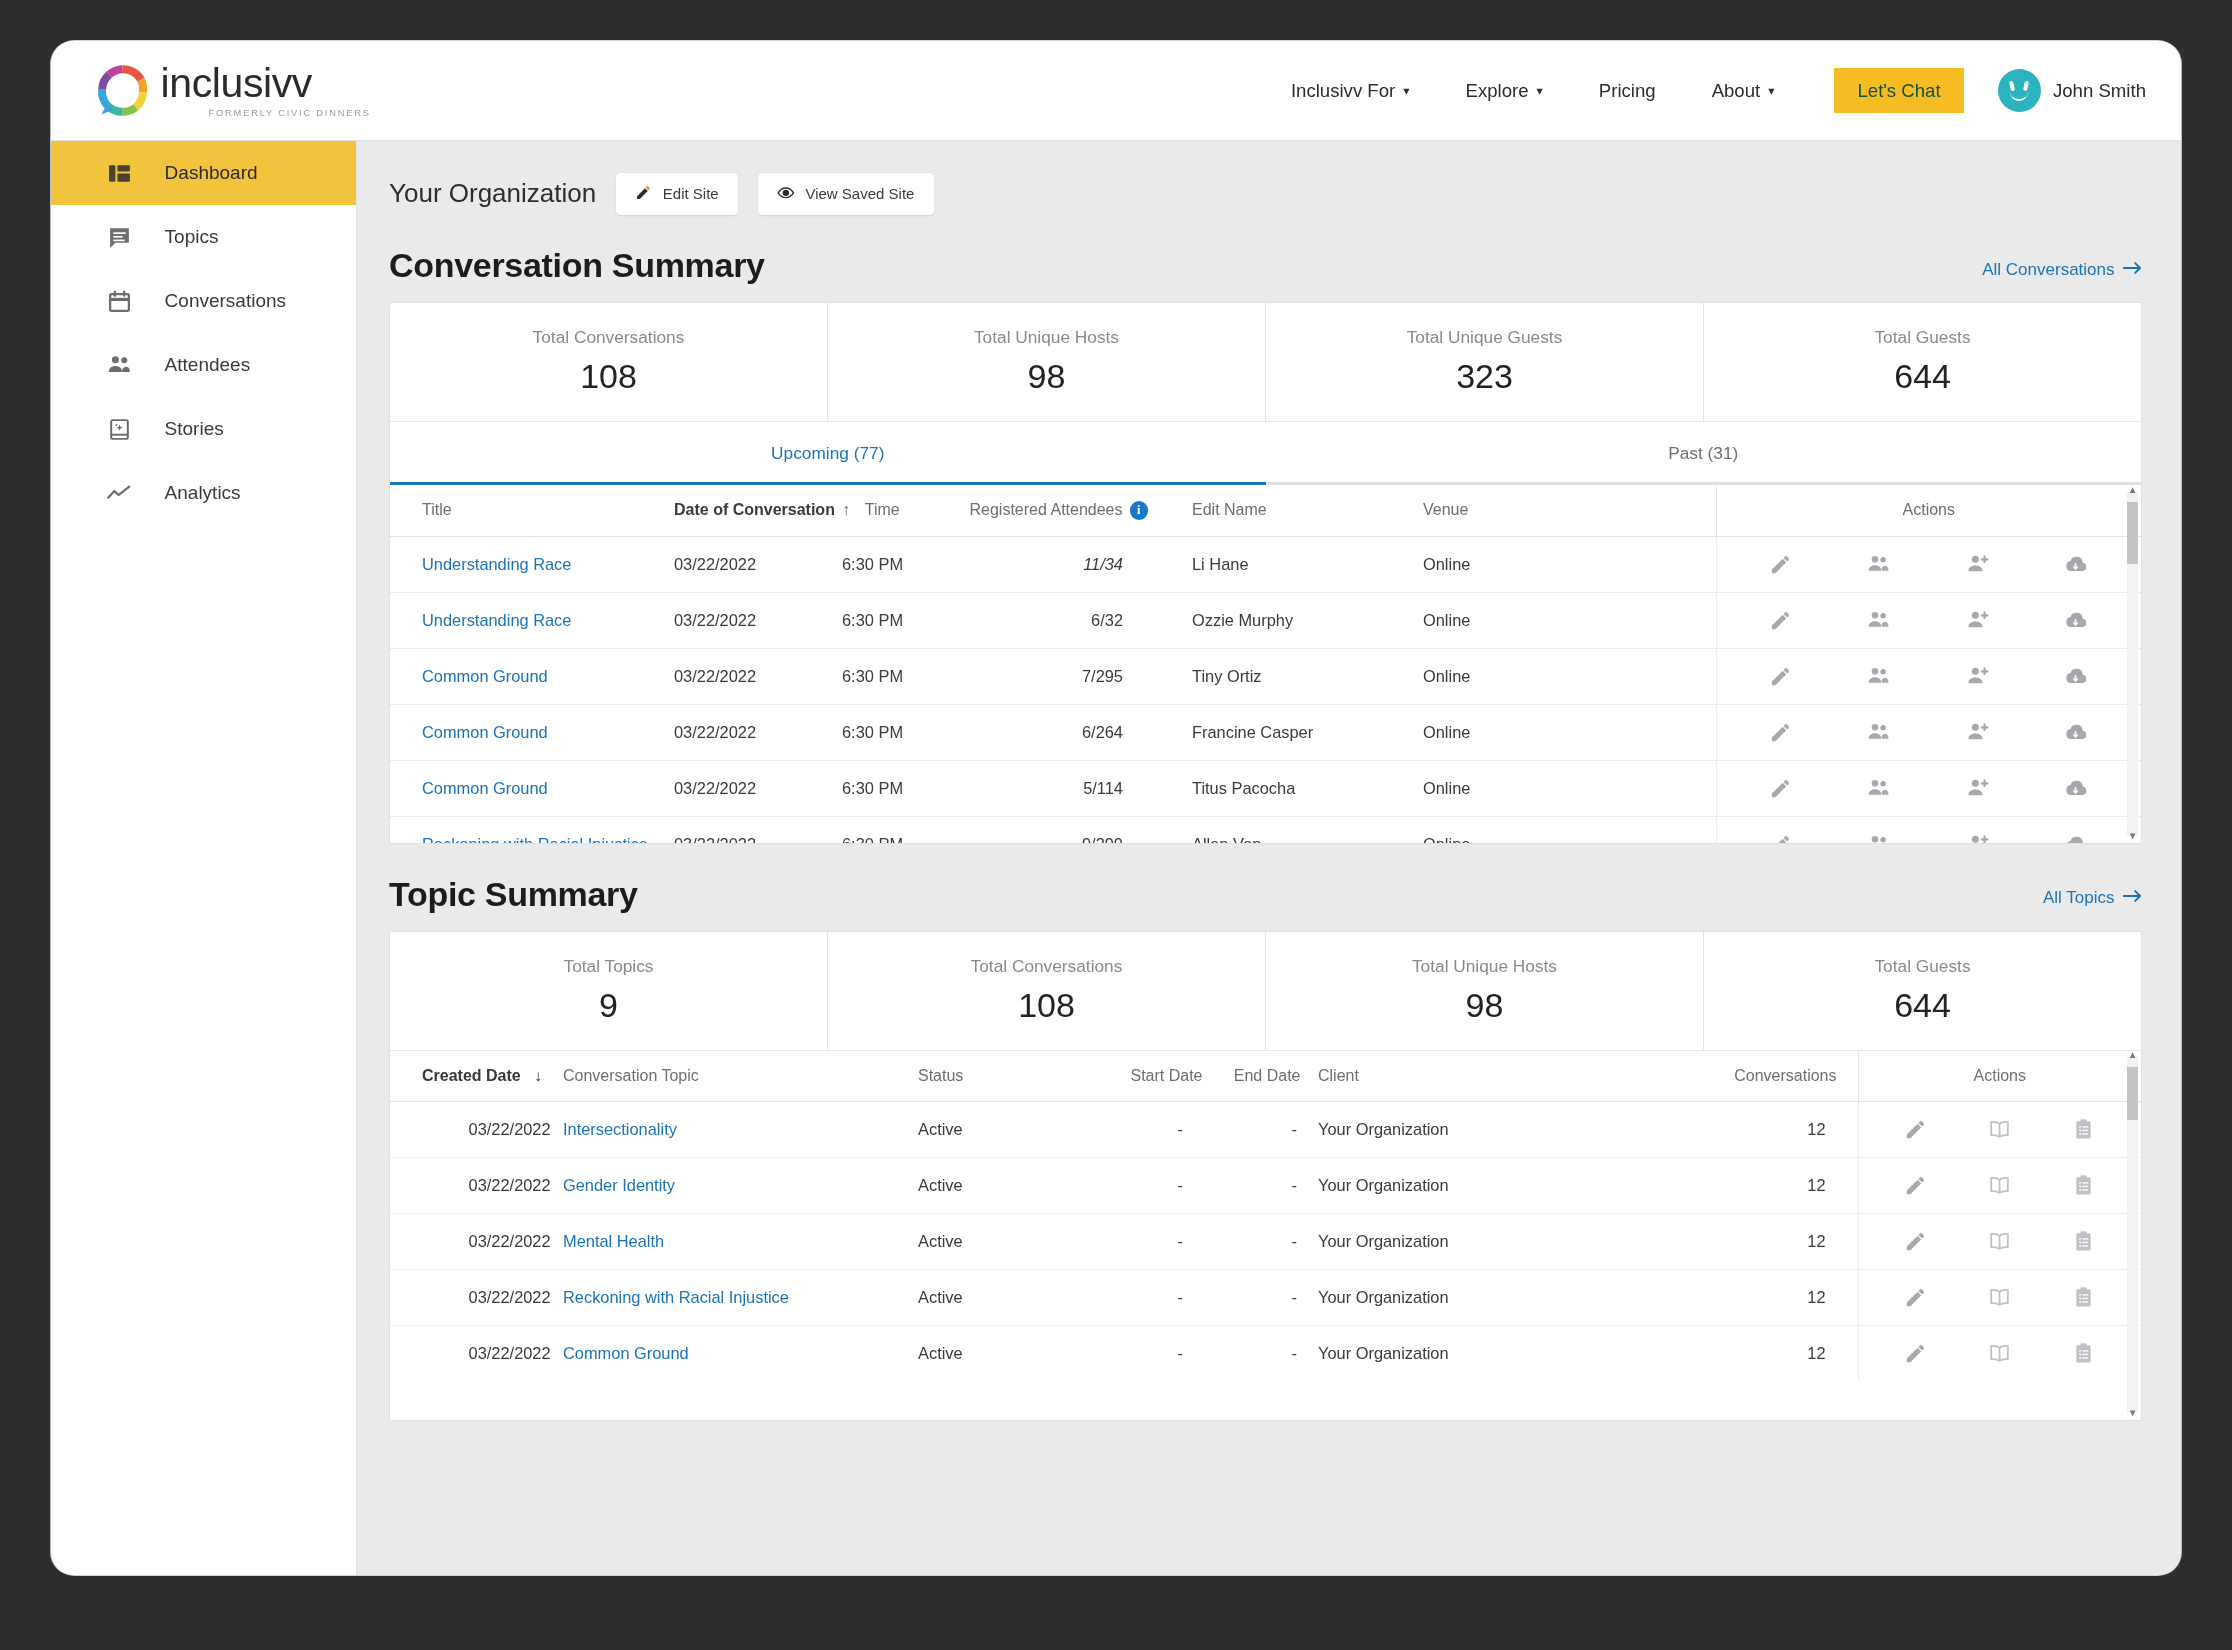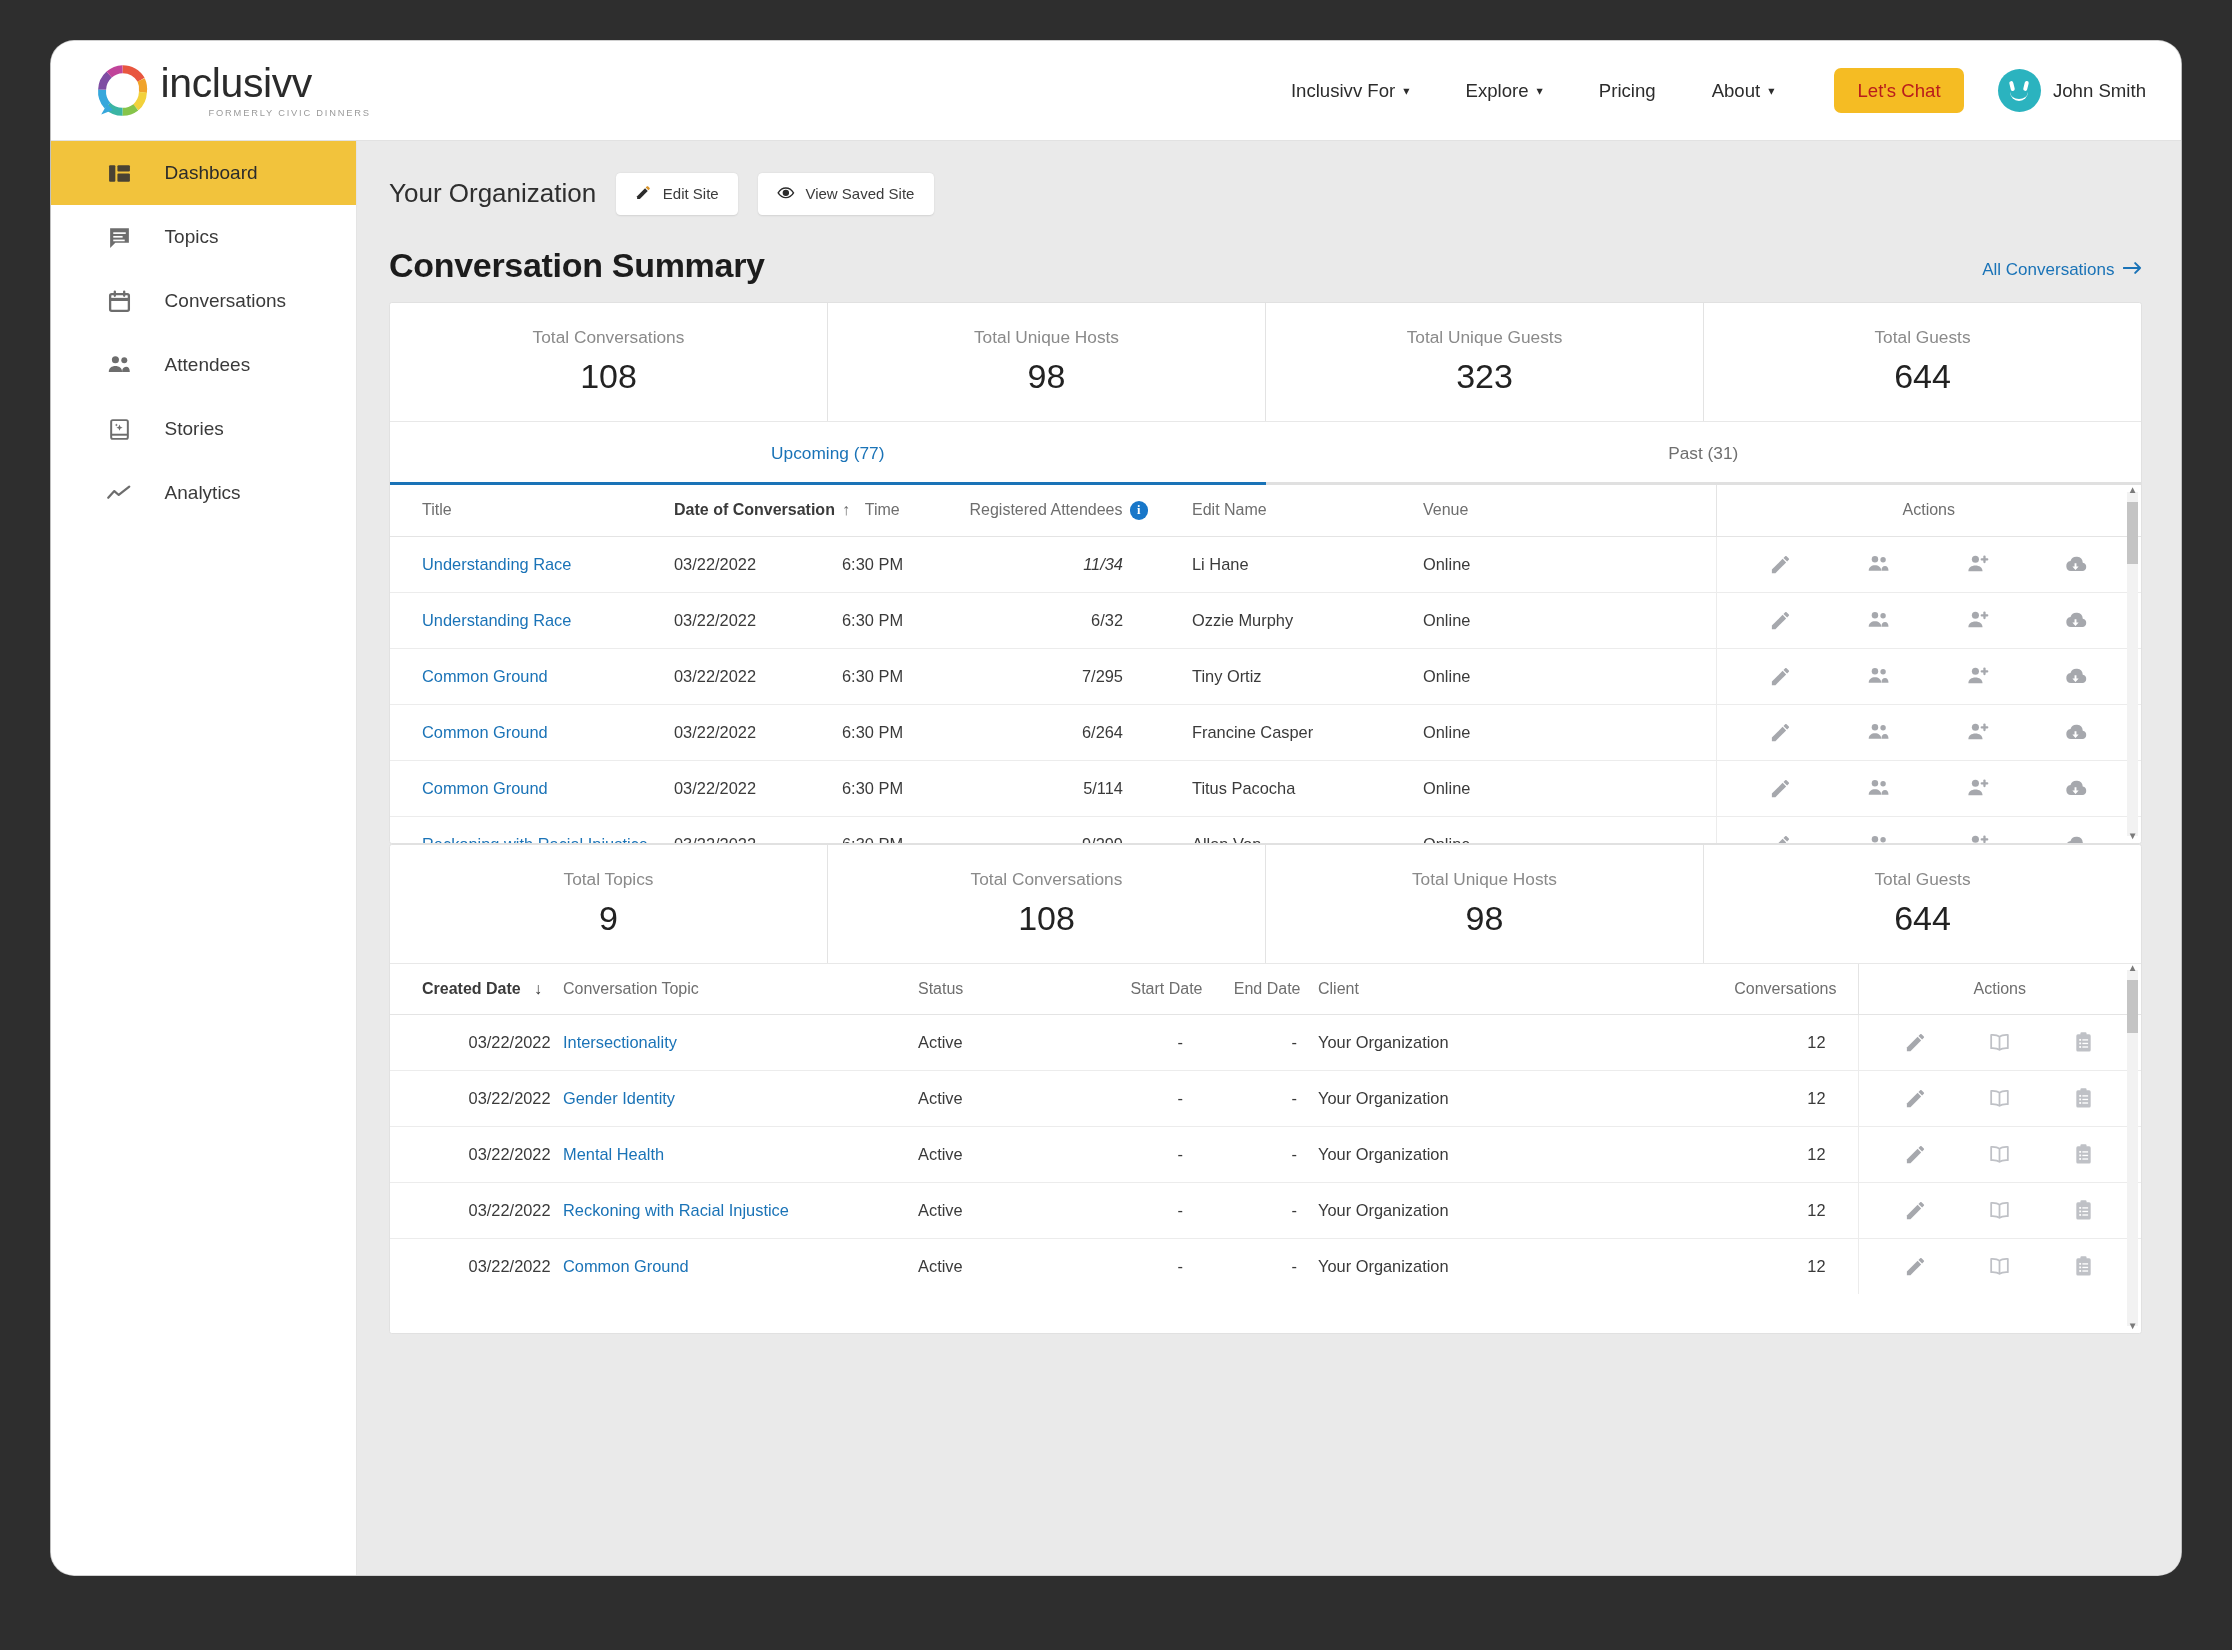--- a/index.html
+++ b/index.html
@@ -41,22 +41,22 @@
   }
   .nav-spacer { flex: 1; }
   .nav-links { display: flex; align-items: center; gap: 0px; }
   .nav-item {
     font-size: 18.6px; color: #2c2c2c; padding: 0 28px;
     display: flex; align-items: center; gap: 8px; cursor: pointer;
     white-space: nowrap;
   }
   .caret { font-size: 12.4px; color: #2c2c2c; }
   .chat-btn {
-    background: #f5bc23; color: #b91c1c; font-size: 18.6px;
-    padding: 11.5px 23px; border-radius: 7px; border: none;
+    background: #f5bc23; color: #14532d; font-size: 18.6px;
+    padding: 11.5px 23px; border-radius: 0; border: none;
     cursor: pointer; margin-left: 32px; white-space: nowrap;
   }
   .user-box { display: flex; align-items: center; gap: 12.4px; margin-left: 34px; }
   .avatar {
     width: 43px; height: 43px; border-radius: 50%;
     background: #2bb3bf; position: relative;
   }
   .avatar .eye {
     position: absolute; width: 4.4px; height: 9.8px; background: #fff;
     border-radius: 2.7px; top: 12.4px;
@@ -633,20 +633,31 @@
             </table>
           </div>
           <div class="sbar">
             <div class="arrow up">▲</div>
             <div class="thumb" style="top:10.6px;height:62px;"></div>
             <div class="arrow dn">▼</div>
           </div>
         </div>
       </div>
 
+      <div class="sect-head">
+        <div class="sect-title">Topic Summary</div>
+        <div class="sect-link">
+          <span>All Topics</span>
+          <span>
+            <svg width="19.5" height="14" viewBox="0 0 24 16" fill="none" stroke="#1a73b7" stroke-width="2.4" stroke-linecap="round" stroke-linejoin="round">
+              <path d="M1 8h20M15 2l6 6-6 6"></path>
+            </svg>
+          </span>
+        </div>
+      </div>
 
       <div class="card">
         <div class="stats">
           <div class="stat">
             <div class="stat-label">Total Topics</div>
             <div class="stat-value">9</div>
           </div>
           <div class="stat">
             <div class="stat-label">Total Conversations</div>
             <div class="stat-value">108</div>

